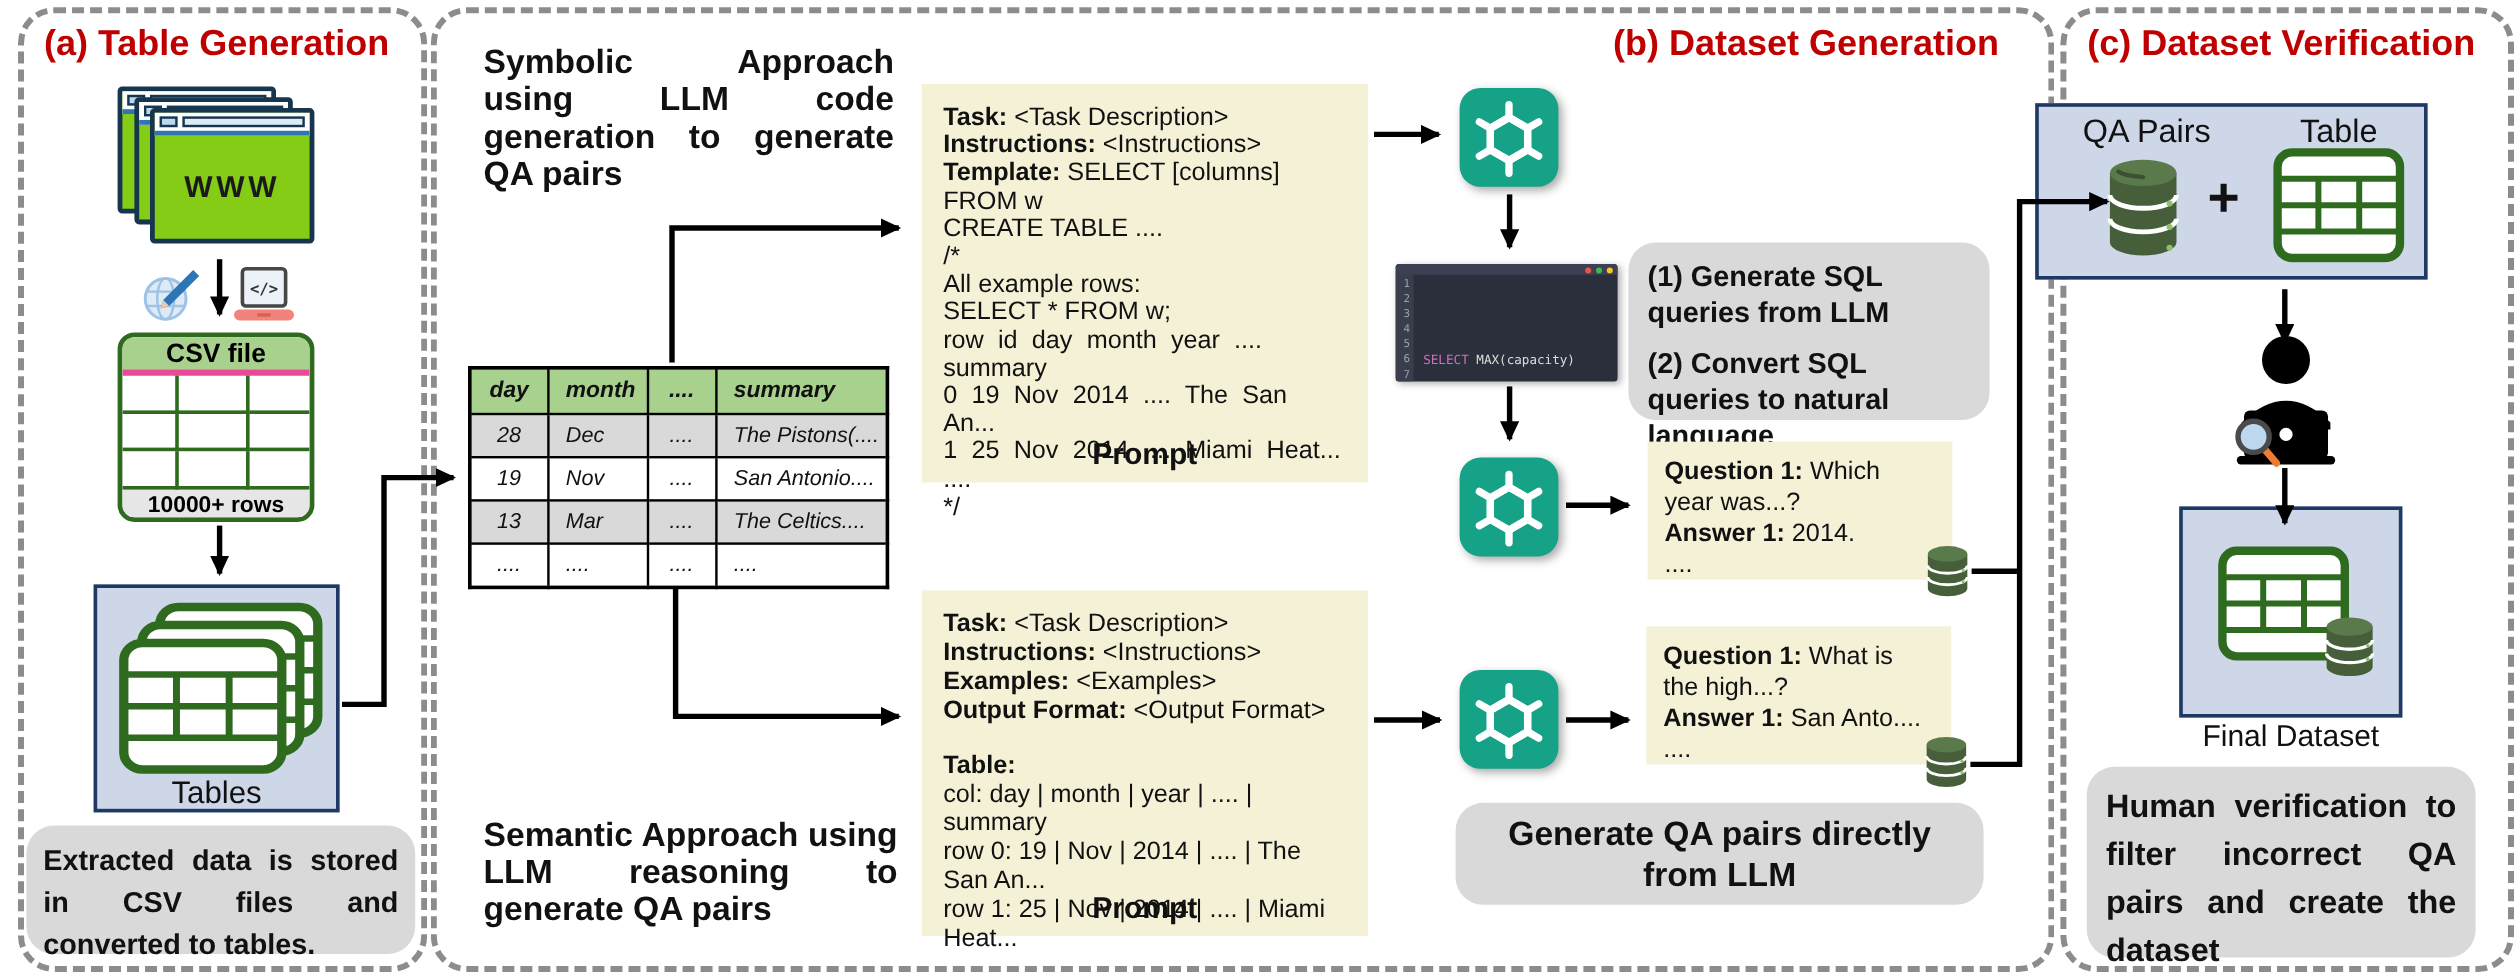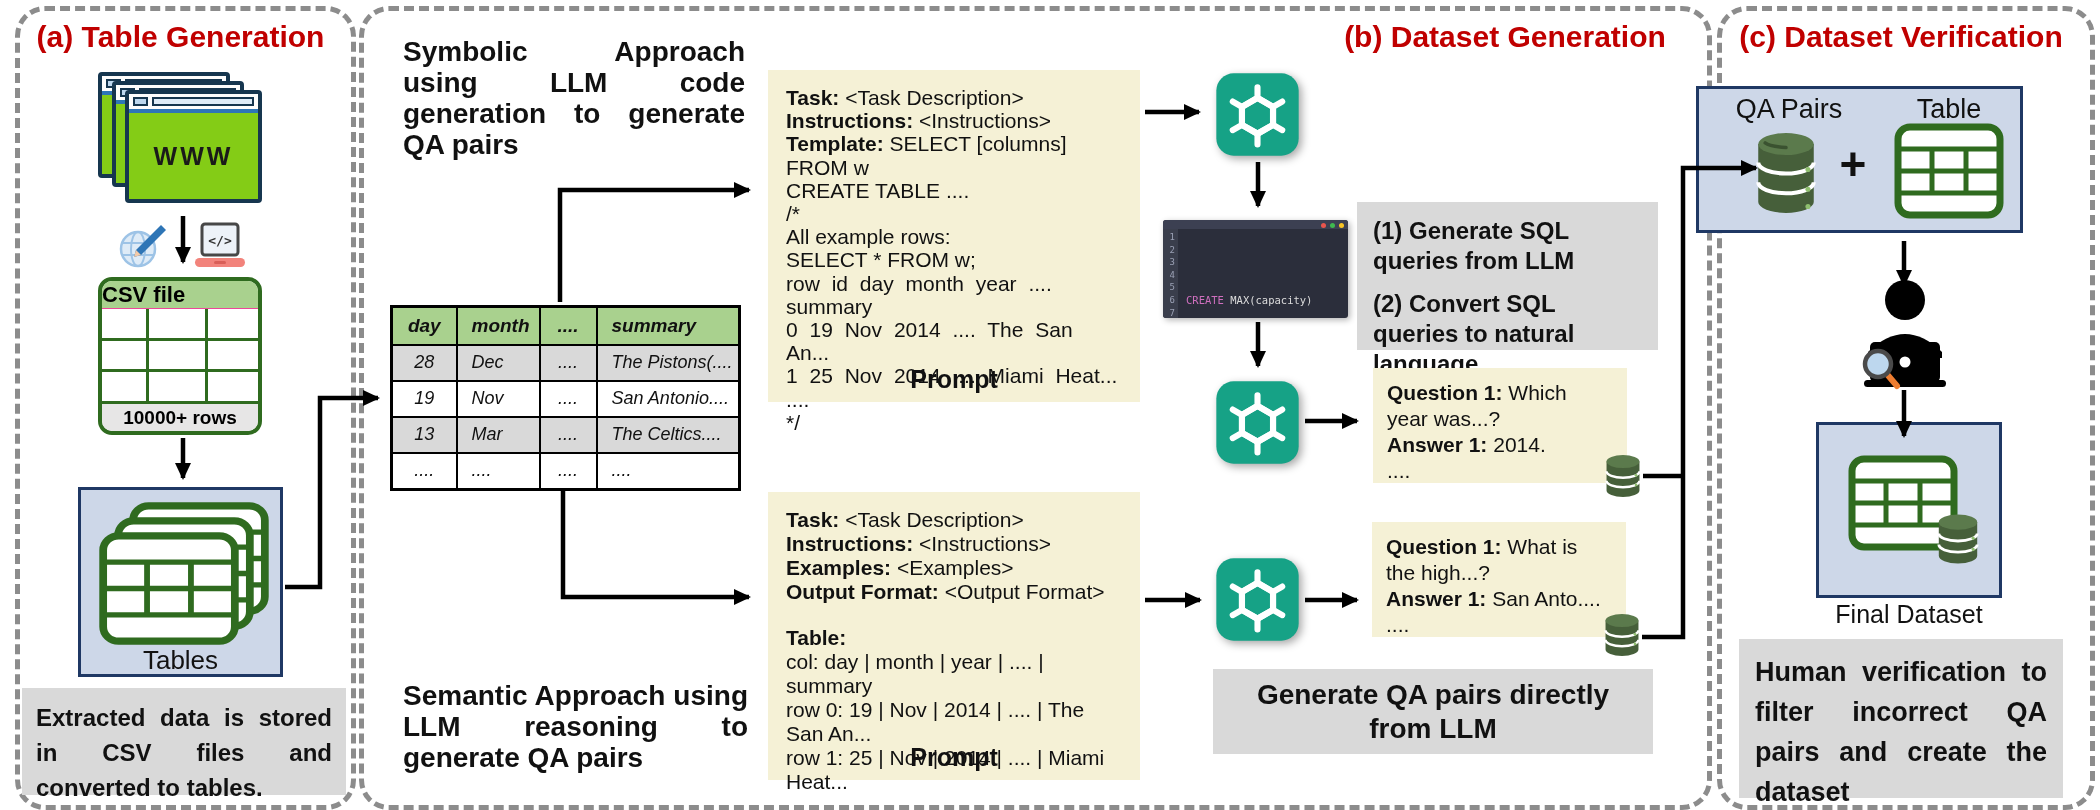--- a/index.html
+++ b/index.html
@@ -12,30 +12,30 @@
            text-align:justify;}
   
   .browser{position:absolute;border:4px solid #16364F;border-radius:4px;background:#84cc16;box-sizing:border-box;}
   .bbar{height:19px;background:#FDFDFD;border-bottom:4px solid #2E75B6;display:flex;gap:4px;padding:3px 4px;box-sizing:border-box;}
   .btab{width:15px;background:#BDD7EE;border:2px solid #16364F;box-sizing:border-box;}
   .baddr{flex:1;background:#DEEBF7;border:2px solid #16364F;box-sizing:border-box;}
   .bbody{display:flex;align-items:center;justify-content:center;height:calc(100% - 19px);}
   .www{font-size:25px;font-weight:600;letter-spacing:3px;color:#1a1a1a;}
   
   .csv{position:absolute;border:4px solid #2F6B1F;border-radius:14px;overflow:hidden;background:#fff;box-sizing:border-box;}
-  .csvh{height:27px;background:#A9D18E;border-bottom:1px solid #ec4899;text-align:left;
+  .csvh{height:27px;background:#A9D18E;border-bottom:5px solid #ec4899;text-align:center;
         font-weight:bold;font-size:22px;line-height:27px;}
   .csvgrid{display:grid;grid-template-columns:30% 38% 32%;grid-template-rows:1fr 1fr 1fr;height:95px;}
   .csvgrid div{border-right:3px solid #2F6B1F;border-bottom:3px solid #2F6B1F;}
   .csvgrid div:nth-child(3n){border-right:none;}
   .csvf{height:28px;background:#E7E6E6;text-align:center;font-weight:bold;font-size:19px;line-height:28px;}
   
   .bluebox{position:absolute;background:#CDD7E8;border:3px solid #1F3864;box-sizing:border-box;}
   .blabel{position:absolute;font-size:26px;color:#111;text-align:center;}
-  .gray{position:absolute;background:#D9D9D9;color:#111;font-weight:bold;box-sizing:border-box;}
+  .gray{position:absolute;background:#D9D9D9;color:#111;font-weight:bold;box-sizing:border-box;border-radius:23px;}
   
   .mtable{position:absolute;border-collapse:collapse;}
   .mtable td{border:2px solid #000;font-size:18px;color:#111;padding:0 0 0 14px;box-sizing:border-box;}
   .mtable tr.hdr td{background:#A9D18E;font-weight:bold;font-size:19px;}
   .mtable tr.g td{background:#D9D9D9;}
   .mtable td.ctr{text-align:center;padding:0;}
   .mtable{border:3px solid #000;font-style:italic;}
   
   .prompt{position:absolute;background:#F5F1D6;box-sizing:border-box;padding:16px 18px;
           font-size:21px;color:#111;}
@@ -284,21 +284,21 @@
         <div>1</div>
           <div>2</div>
         <div>3</div>
           <div>4</div>
         <div>5</div>
           <div>6</div>
         <div>7</div>
       </div>
       <div class="codecol">
         <div>&nbsp;</div>
-        <div><span class="kw">CREATE </span><span>MAX(capacity)</span></div>
+        <div><span class="kw">SELECT </span><span>MAX(capacity)</span></div>
         
         
         
         
         
       </div>
     </div>
   </div>
 
   <div class="gray" style="left:1357px;top:202px;width:301px;height:148px;padding:14px 16px;

